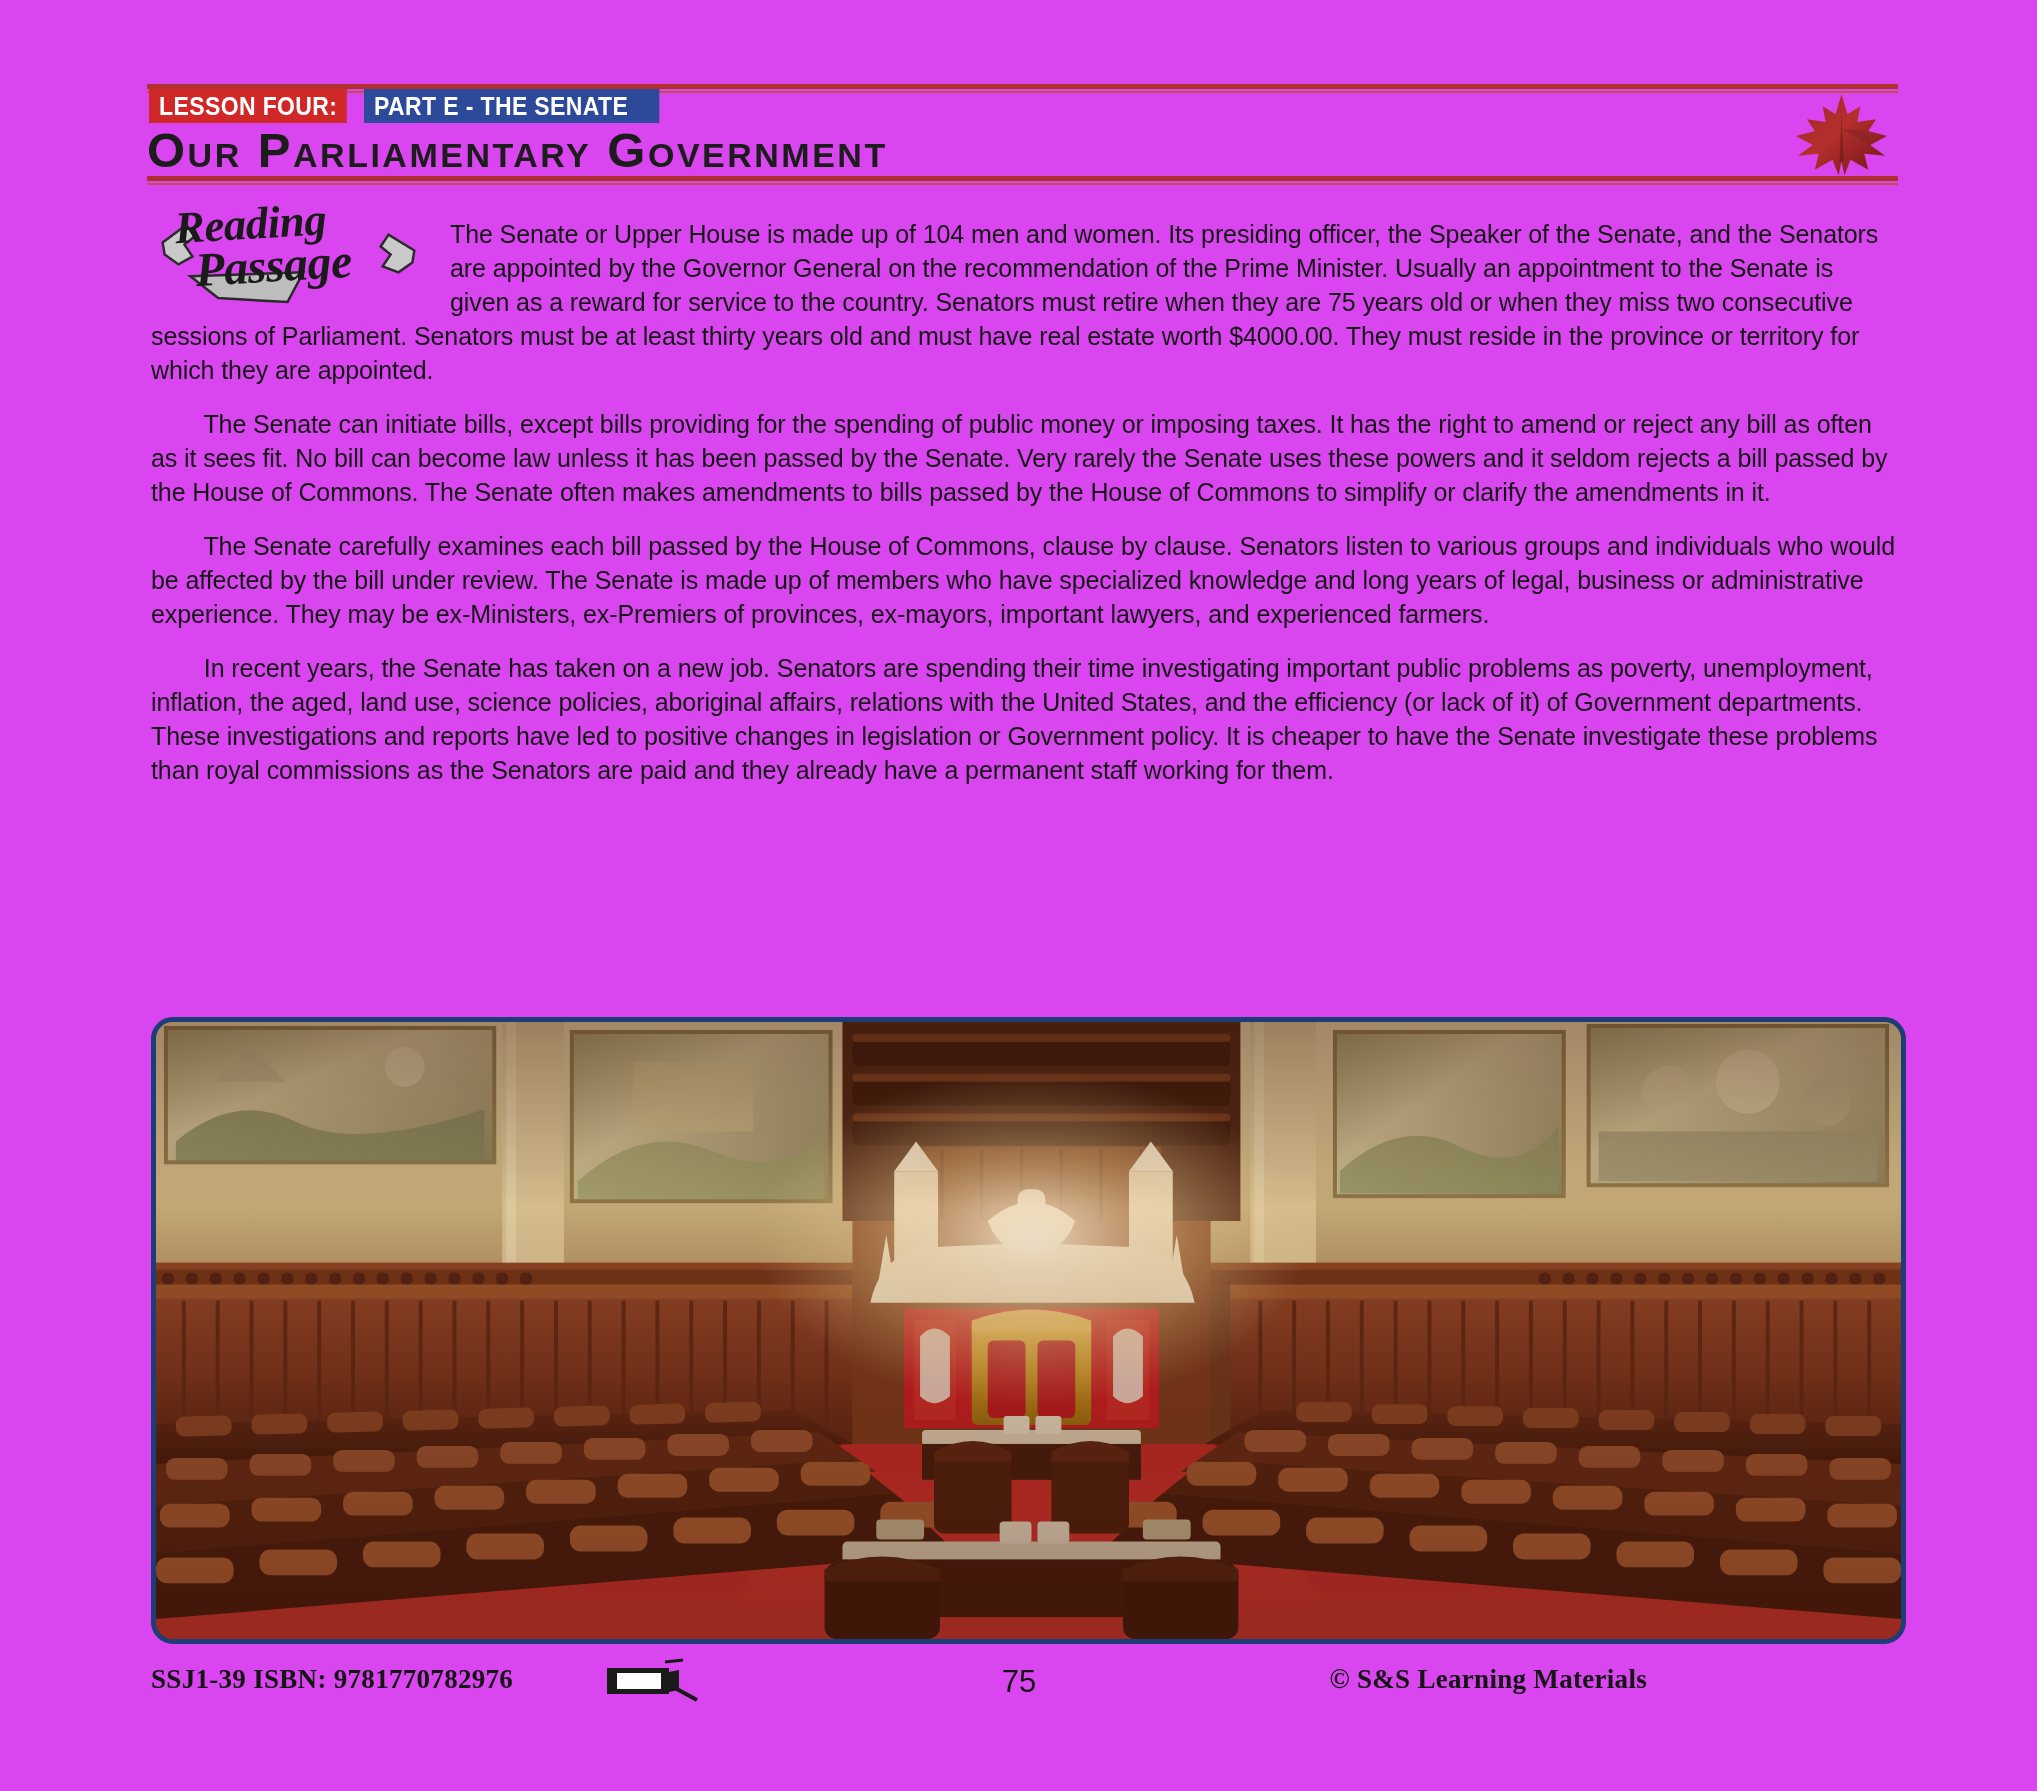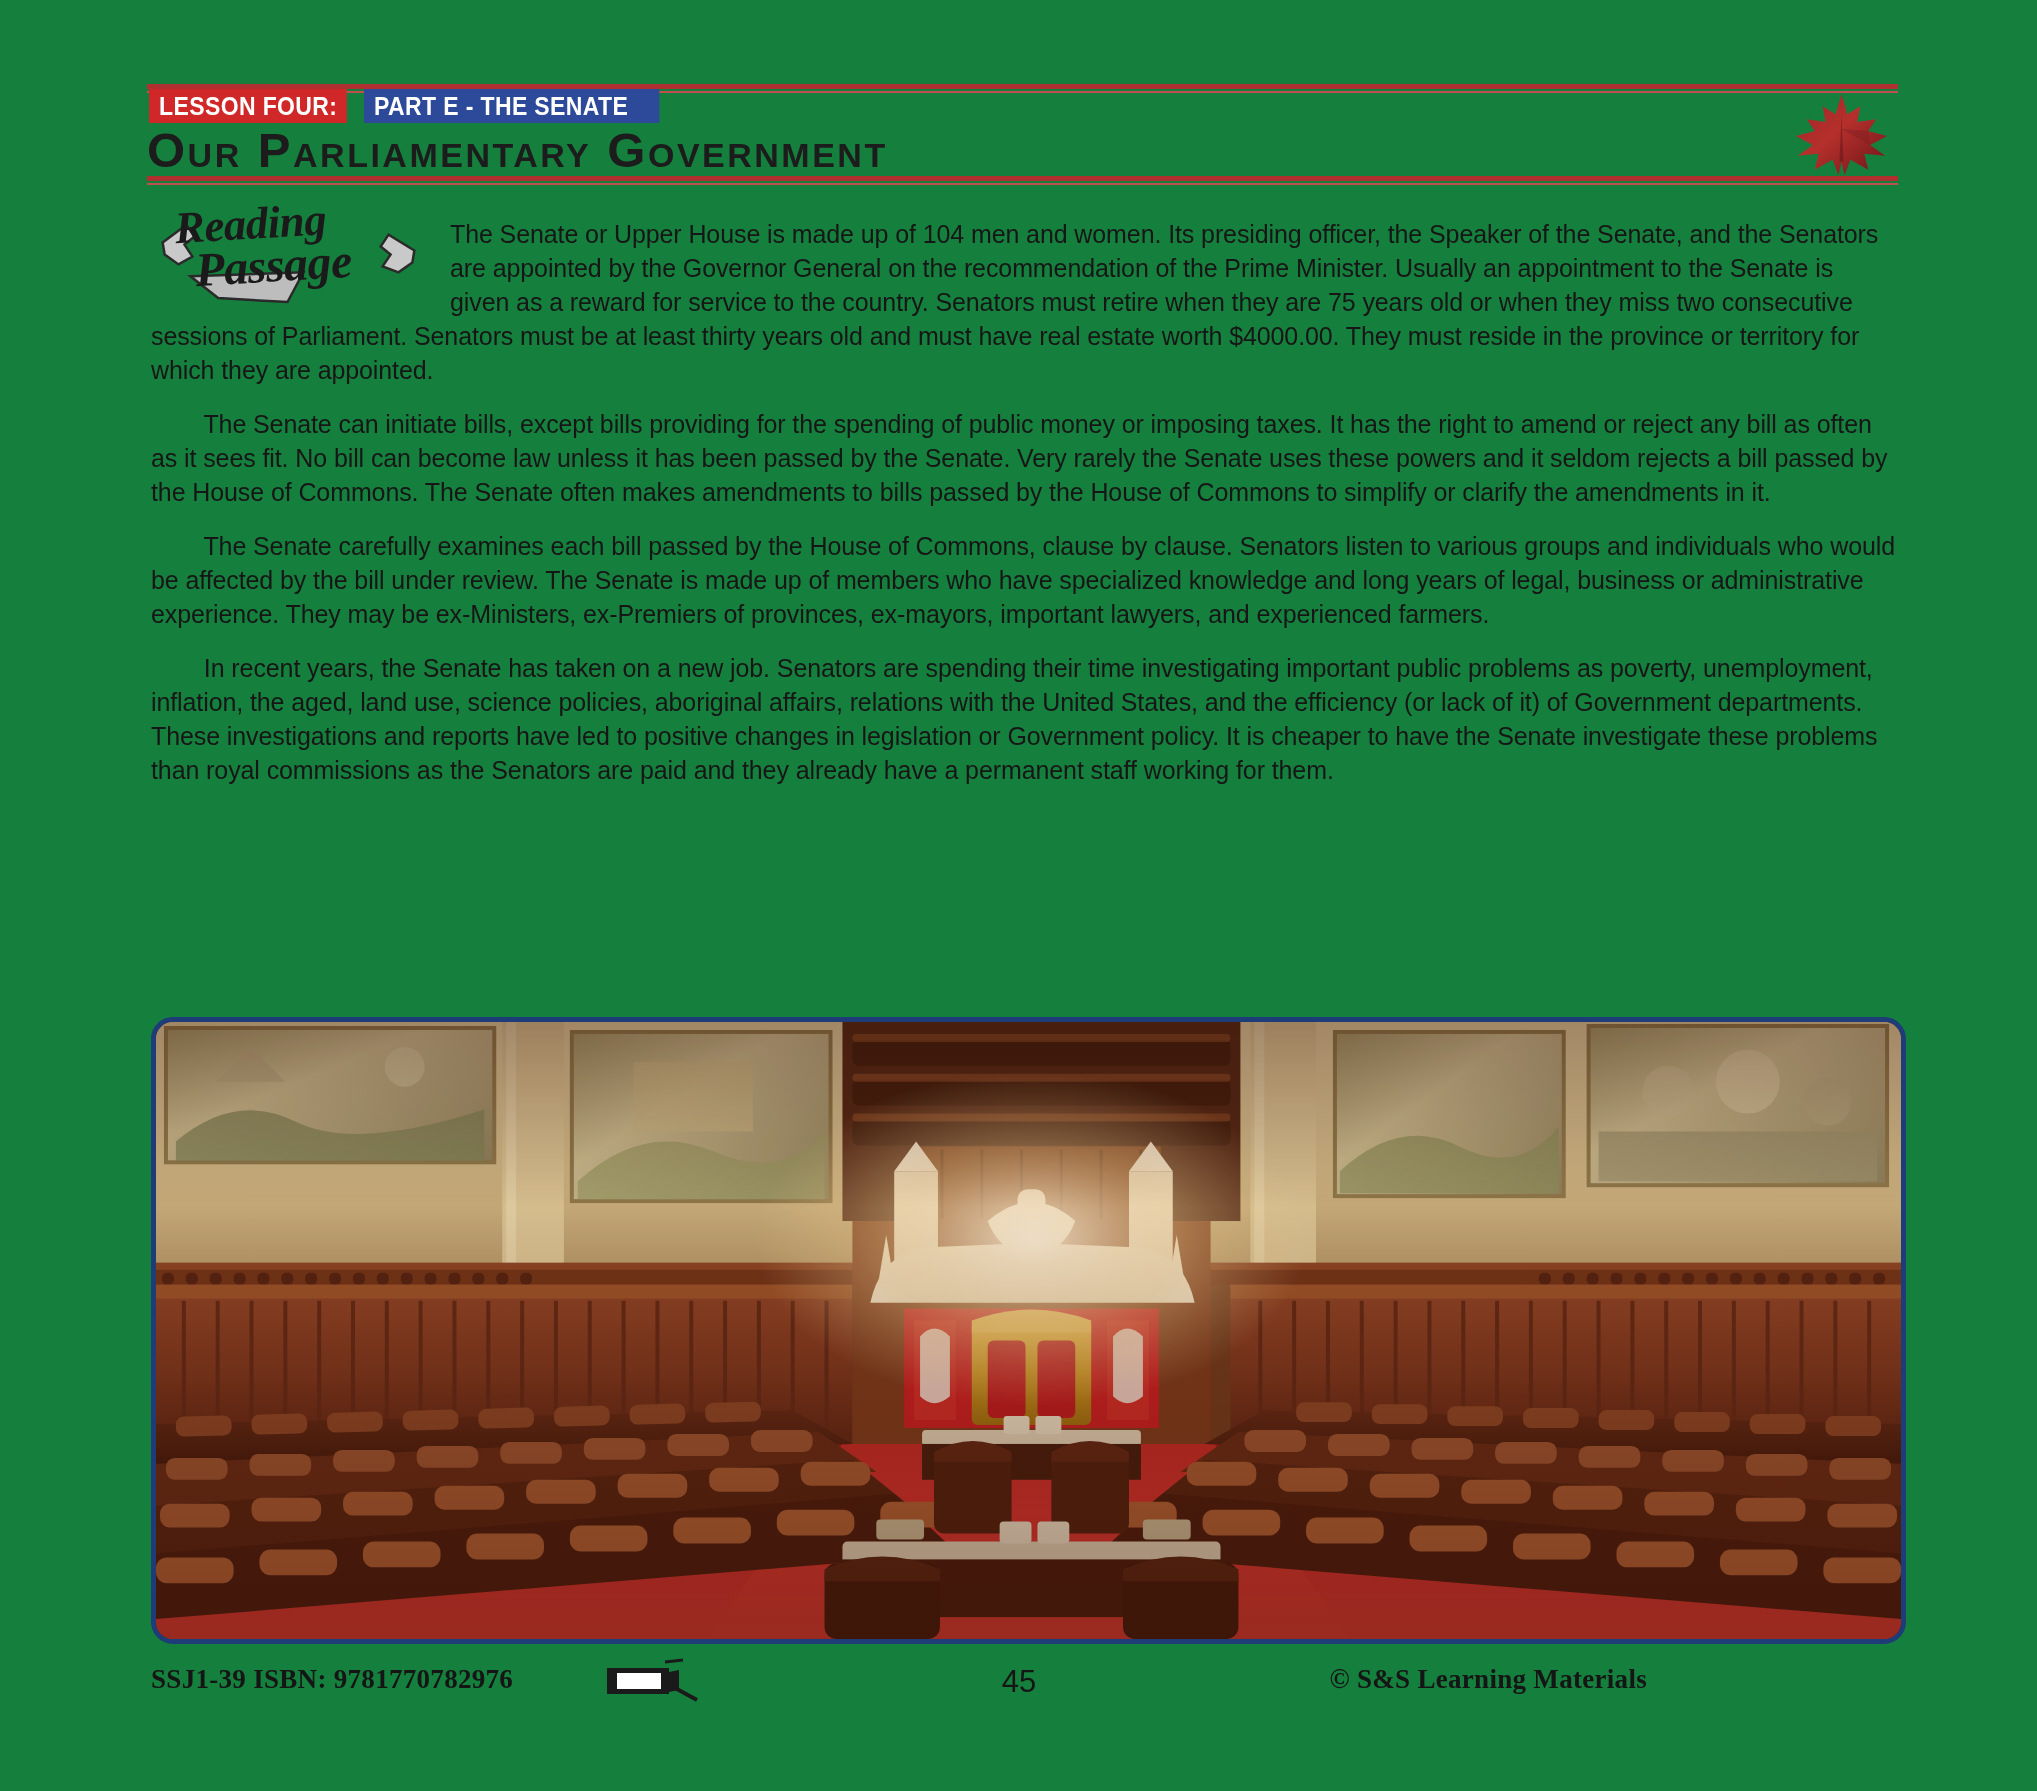--- a/index.html
+++ b/index.html
@@ -14,21 +14,21 @@
     color: #1a1a1a;
     position: relative;
     overflow: hidden;
   }
 
   .page {
     position: absolute;
     left: 0; top: 0;
     width: 2038px;
     height: 1792px;
-    background: #15803d;
+    background: #d946ef;
   }
 
   
   .header {
     position: absolute;
     left: 147px;
     top: 84px;
     width: 1751px;
     height: 100px;
   }
@@ -652,18 +652,18 @@
 
   <div class="footer">
     <div class="left">SSJ1-39  ISBN: 9781770782976</div>
     <svg class="booklet-icon" viewBox="0 0 95 46">
       <rect x="2" y="10" width="62" height="26" fill="#1a1a1a"></rect>
       <rect x="12" y="15" width="44" height="16" fill="#ffffff"></rect>
       <path d="M64 14 L74 12 L74 32 L64 34 Z" fill="#1a1a1a"></path>
       <path d="M60 4 L78 2" stroke="#1a1a1a" stroke-width="3" fill="none"></path>
       <path d="M70 30 L92 42" stroke="#1a1a1a" stroke-width="4" fill="none"></path>
     </svg>
-    <div class="pageno">45</div>
+    <div class="pageno">75</div>
     <div class="right">© S&amp;S Learning Materials</div>
   </div>
 
 </div>
 
 
 </body></html>

